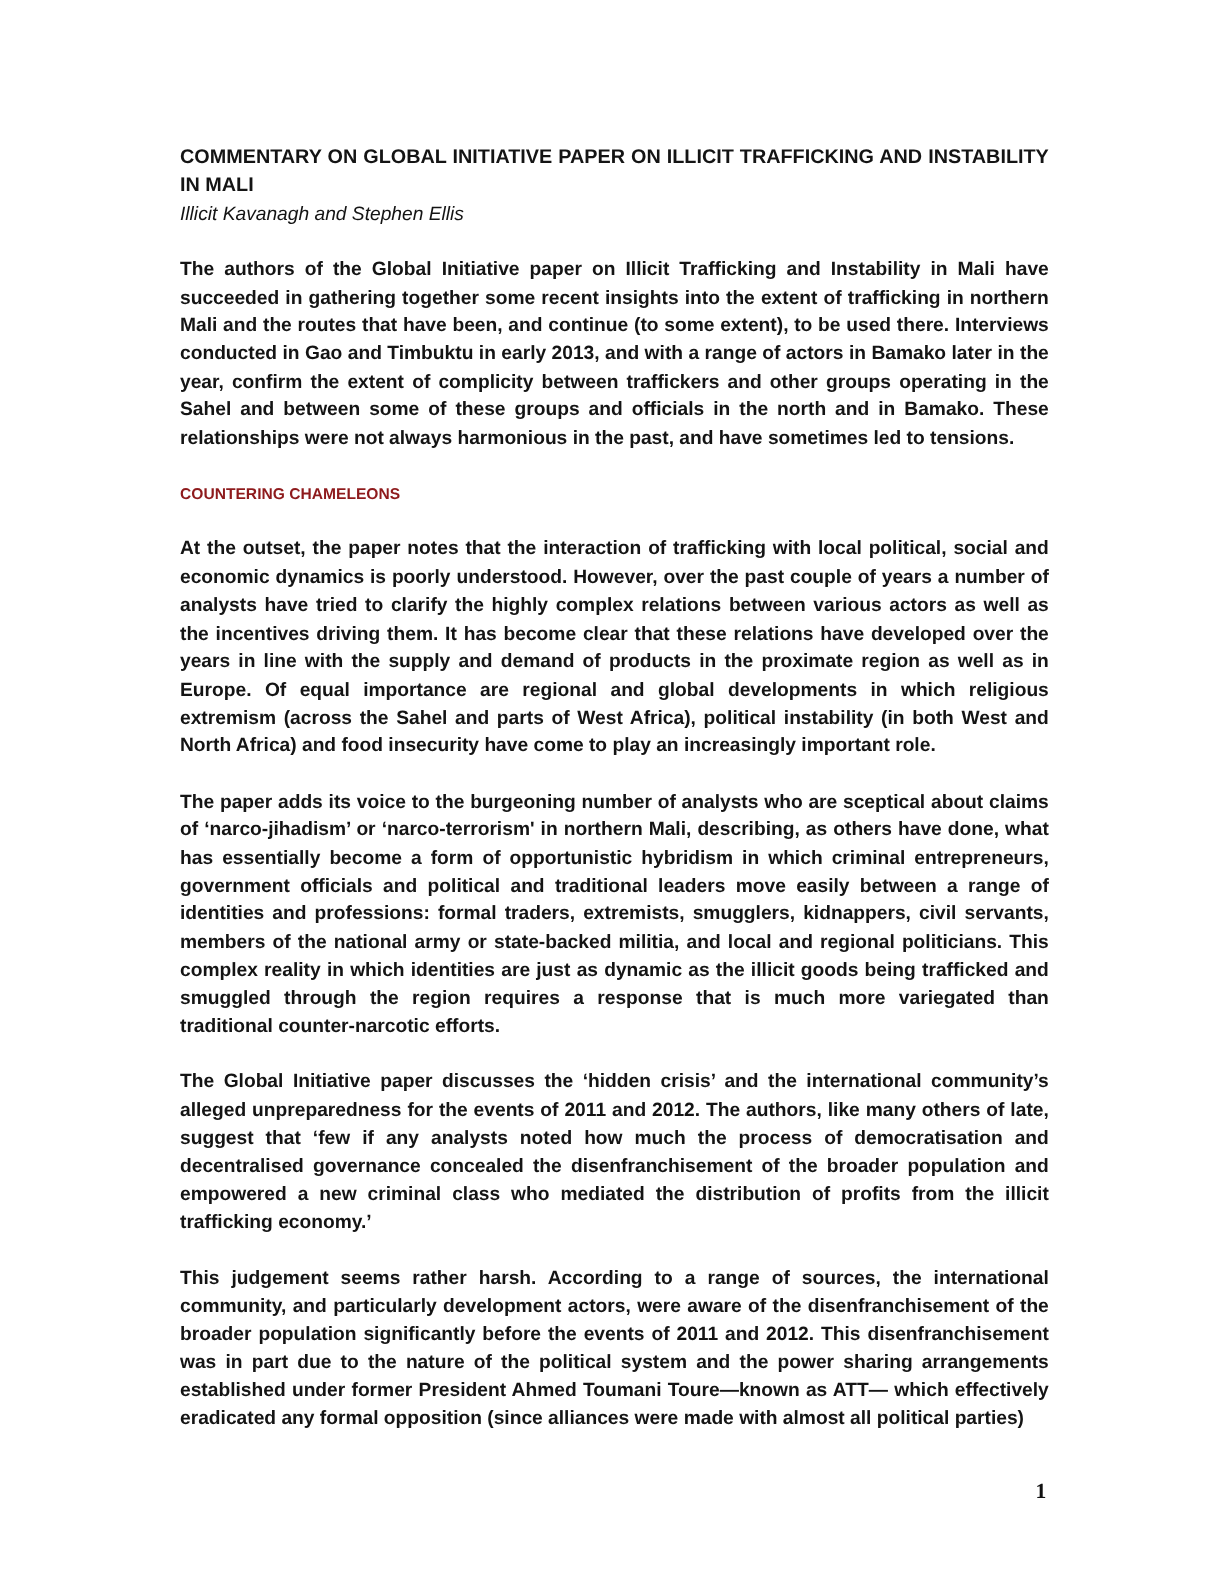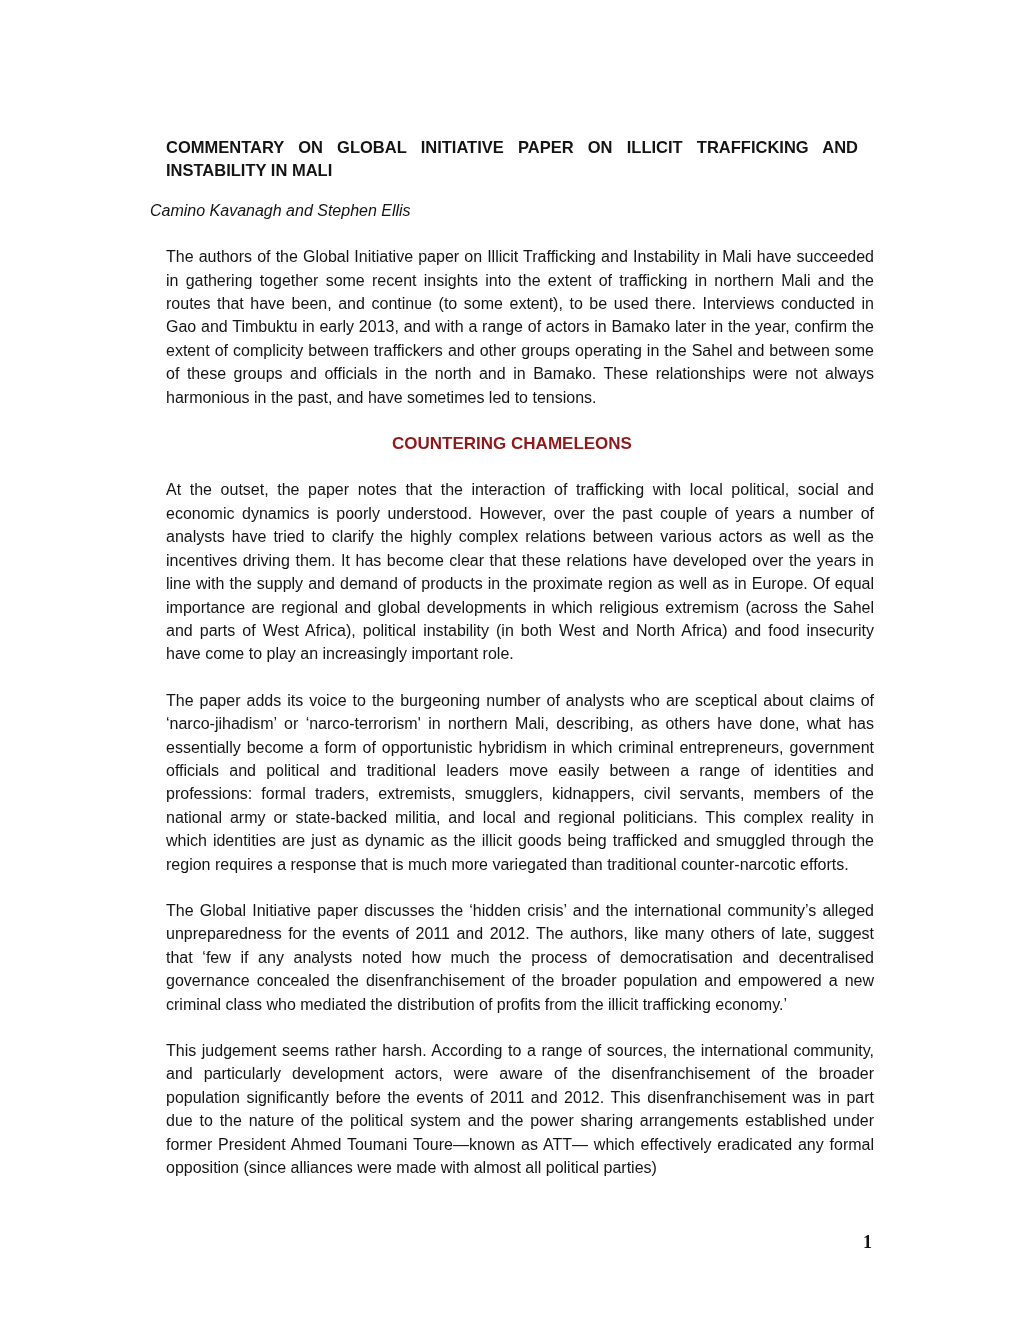--- a/index.html
+++ b/index.html
@@ -20,54 +20,54 @@
     left: 150px; top: 120px;
     width: 724px;
     color: var(--body-color);
     font-size: 16px;
     line-height: 23.4px;
     text-align: justify;
   }
   .doc-title {
     font-size: 16.5px;
     font-weight: bold;
-    margin: 16px;
+    margin: 0;
     line-height: 23.4px;
   }
   .doc-authors {
     font-style: italic;
     margin: 0 0 23px 0;
   }
-  p.body-para { margin: 0 0 23px 16px; }
+  p.body-para { margin: 0 0 23px 0; font-weight: bold; }
   h2.section-heading {
     color: var(--heading-color);
-    font-size: 17px;
+    font-size: 13px;
     font-weight: bold;
     margin: 0 0 23px 0;
     line-height: 23.4px;
-    text-align: center;
+    text-align: left;
   }
   .page-number {
     position: absolute;
     right: 152px; top: 1232px;
     font-family: "Liberation Serif", serif;
     font-size: 18px;
     font-weight: bold;
     color: #111111;
   }
 </style>
 </head>
 <body>
 
 <div class="sheet">
   <div class="content">
 
     <h1 class="doc-title">COMMENTARY ON GLOBAL INITIATIVE PAPER ON ILLICIT TRAFFICKING AND INSTABILITY IN MALI</h1>
 
-    <div class="doc-authors">Camino Kavanagh and Stephen Ellis</div>
+    <div class="doc-authors">Illicit Kavanagh and Stephen Ellis</div>
 
     <p class="body-para">The authors of the Global Initiative paper on Illicit Trafficking and Instability in Mali have succeeded in gathering together some recent insights into the extent of trafficking in northern Mali and the routes that have been, and continue (to some extent), to be used there. Interviews conducted in Gao and Timbuktu in early 2013, and with a range of actors in Bamako later in the year, confirm the extent of complicity between traffickers and other groups operating in the Sahel and between some of these groups and officials in the north and in Bamako.  These relationships were not always harmonious in the past, and have sometimes led to tensions.</p>
 
     <h2 class="section-heading">COUNTERING CHAMELEONS</h2>
 
     <p class="body-para">At the outset, the paper notes that the interaction of trafficking with local political, social and economic dynamics is poorly understood. However, over the past couple of years a number of analysts have tried to clarify the highly complex relations between various actors as well as the incentives driving them. It has become clear that these relations have developed over the years in line with the supply and demand of products in the proximate region as well as in Europe.  Of equal importance are regional and global developments in which religious extremism (across the Sahel and parts of West Africa), political instability (in both West and North Africa) and food insecurity have come to play an increasingly important role.</p>
 
     <p class="body-para">The paper adds its voice to the burgeoning number of analysts who are sceptical about claims of ‘narco-jihadism’ or ‘narco-terrorism' in northern Mali, describing, as others have done, what has essentially become a form of opportunistic hybridism in which criminal entrepreneurs, government officials and political and traditional leaders move easily between a range of identities and professions: formal traders, extremists, smugglers, kidnappers, civil servants, members of the national army or state-backed militia, and local and regional politicians. This complex reality in which identities are just as dynamic as the illicit goods being trafficked and smuggled through the region requires a response that is much more variegated than traditional counter-narcotic efforts.</p>
 
 

